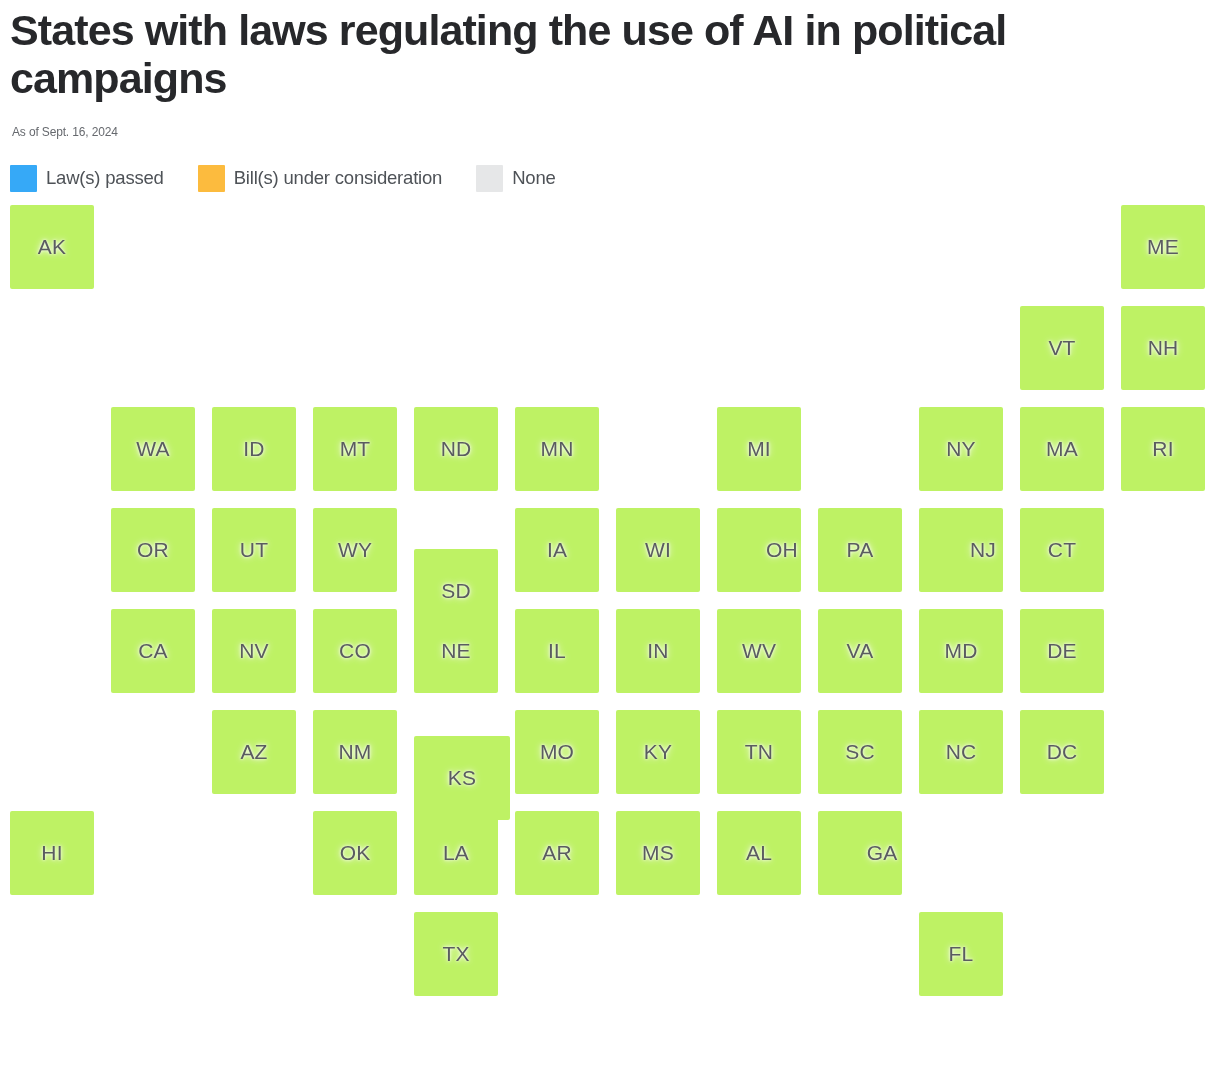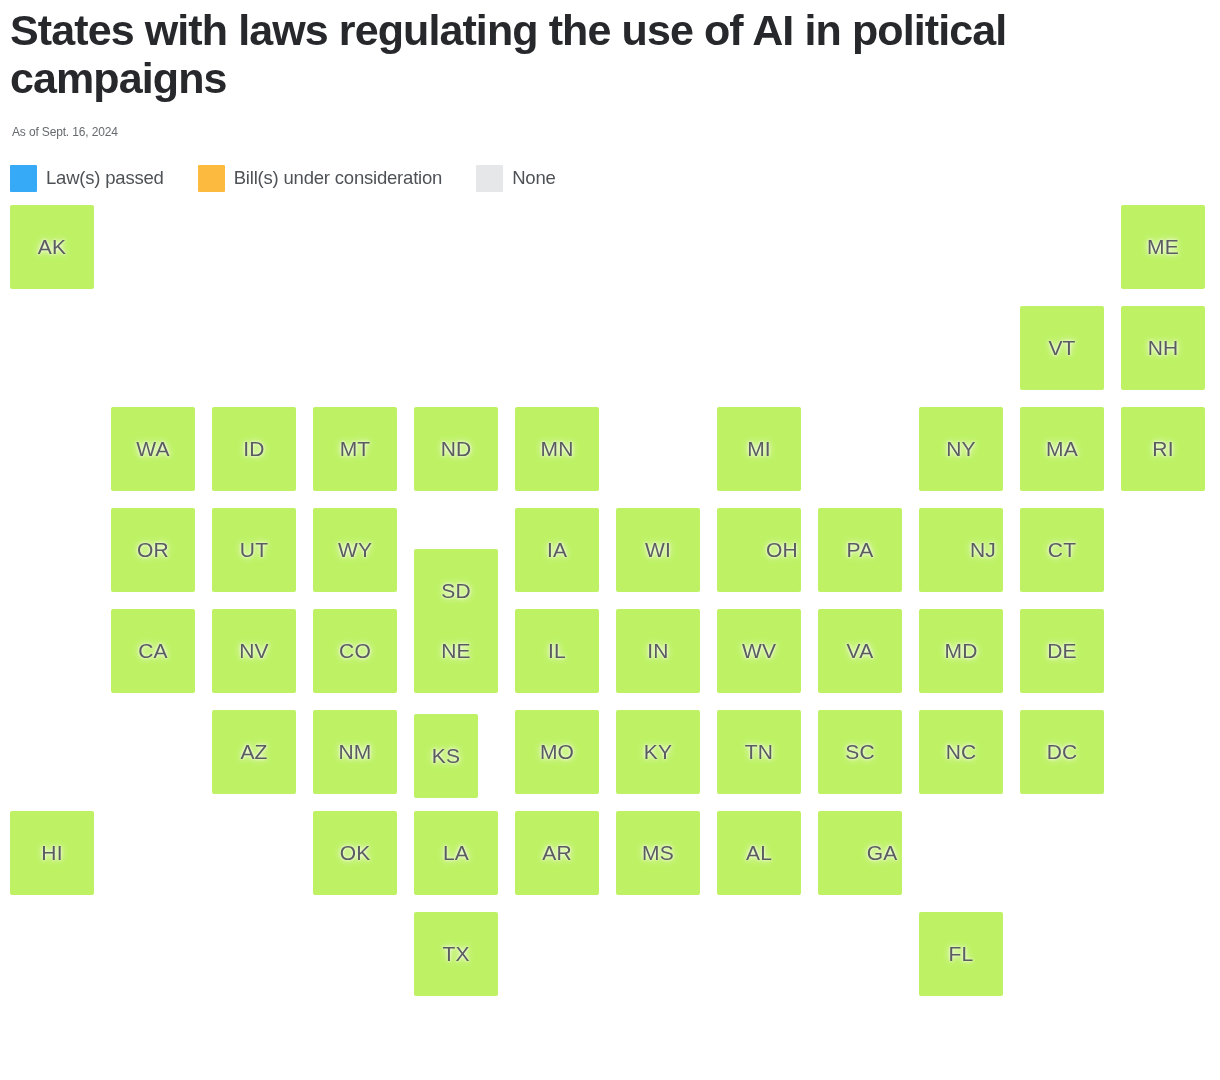--- a/index.html
+++ b/index.html
@@ -156,21 +156,21 @@
       <div class="tile law" style="left: 313px; top: 404px; width: 84px; height: 84px;">CO</div>
       <div class="tile none" style="left: 414px; top: 404px; width: 84px; height: 84px;">NE</div>
       <div class="tile none" style="left: 515px; top: 404px; width: 84px; height: 84px;">IL</div>
       <div class="tile law" style="left: 616px; top: 404px; width: 84px; height: 84px;">IN</div>
       <div class="tile none" style="left: 717px; top: 404px; width: 84px; height: 84px;">WV</div>
       <div class="tile none" style="left: 818px; top: 404px; width: 84px; height: 84px;">VA</div>
       <div class="tile none" style="left: 919px; top: 404px; width: 84px; height: 84px;">MD</div>
       <div class="tile bill" style="left: 1020px; top: 404px; width: 84px; height: 84px;">DE</div>
       <div class="tile law" style="left: 212px; top: 505px; width: 84px; height: 84px;">AZ</div>
       <div class="tile law" style="left: 313px; top: 505px; width: 84px; height: 84px;">NM</div>
-      <div class="tile none" style="left: 414px; top: 509px; width: 64px; height: 84px;">KS</div>
+      <div class="tile none" style="left: 414px; top: 531px; width: 96px; height: 84px;">KS</div>
       <div class="tile none" style="left: 515px; top: 505px; width: 84px; height: 84px;">MO</div>
       <div class="tile none" style="left: 616px; top: 505px; width: 84px; height: 84px;">KY</div>
       <div class="tile none" style="left: 717px; top: 505px; width: 84px; height: 84px;">TN</div>
       <div class="tile none" style="left: 818px; top: 505px; width: 84px; height: 84px;">SC</div>
       <div class="tile bill" style="left: 919px; top: 505px; width: 84px; height: 84px;">NC</div>
       <div class="tile bill" style="left: 1020px; top: 505px; width: 84px; height: 84px;">DC</div>
       <div class="tile law" style="left: 10px; top: 606px; width: 84px; height: 84px;">HI</div>
       <div class="tile none" style="left: 313px; top: 606px; width: 84px; height: 84px;">OK</div>
       <div class="tile none" style="left: 414px; top: 606px; width: 84px; height: 84px;">LA</div>
       <div class="tile none" style="left: 515px; top: 606px; width: 84px; height: 84px;">AR</div>

